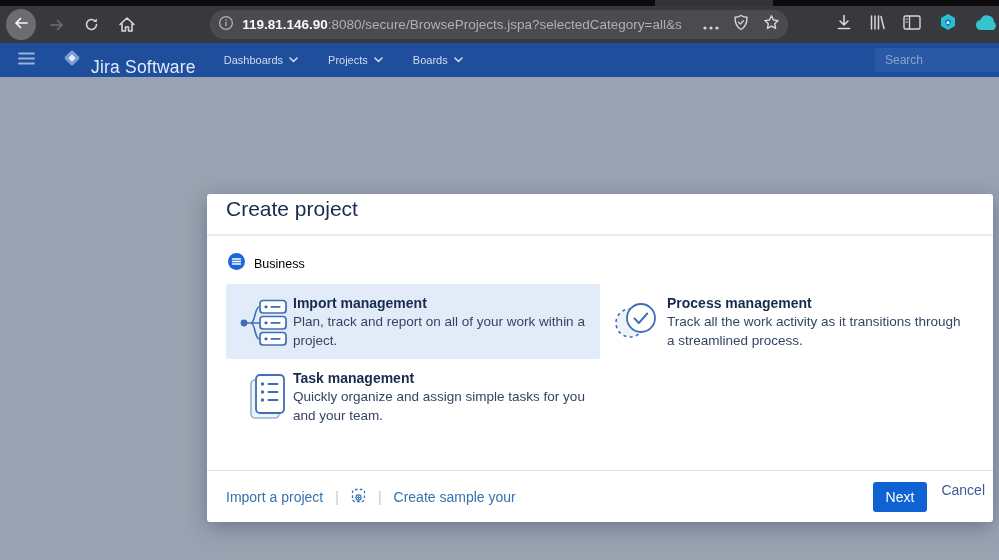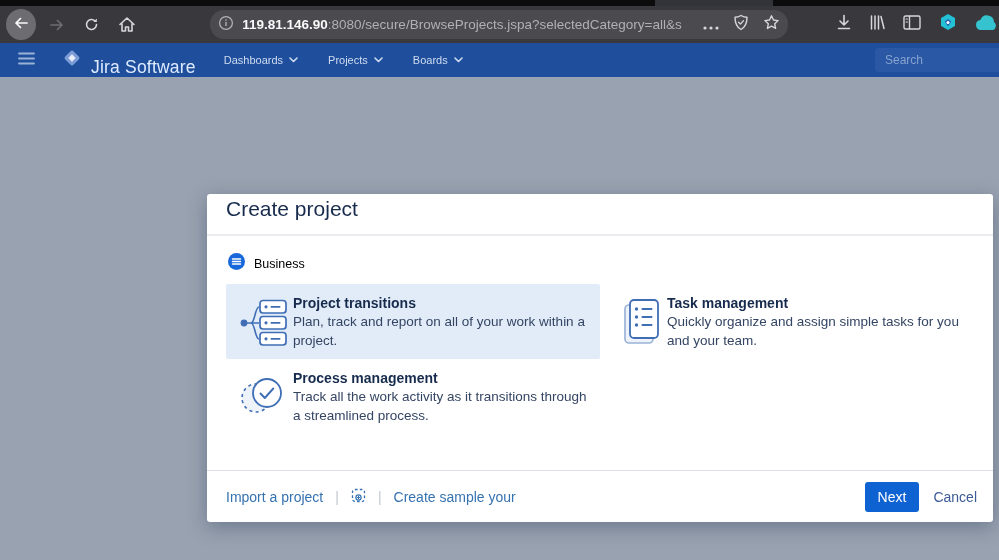--- a/index.html
+++ b/index.html
@@ -37,25 +37,25 @@
   .modal-body { flex:1; padding:15px 18px 0 19px; }
   .cat-row { display:flex; align-items:center; gap:9px; margin:2px 0 10px 2px; }
   .cat-label { font-size:12.5px; color:#000000; }
   .options { display:grid; grid-template-columns:374px 374px; grid-auto-rows:75px; }
   .option { display:flex; align-items:flex-start; padding:11px 10px 0 13px; cursor:pointer; border-radius:2px; }
   .option.selected { background:#e2ecf9; }
   .opt-icon { width:50px; flex:0 0 50px; margin-top:2px; }
   .opt-text { margin-left:4px; }
   .opt-title { font-size:14px; font-weight:bold; color:#172b4d; margin-bottom:2px; }
   .opt-desc { font-size:13.5px; color:#344563; line-height:1.4; max-width:300px; }
-  .modal-footer { border-top:1px solid #dfe1e6; height:52px; display:flex; align-items:center; padding:0 16px 0 19px; }
+  .modal-footer { border-top:1px solid #dfe1e6; height:52px; display:flex; align-items:center; padding:0 8px 0 19px; }
   .foot-links { display:flex; align-items:center; gap:12px; font-size:14px; }
   .foot-link { color:#3572b0; cursor:pointer; text-decoration:none; display:flex; align-items:center; gap:6px; }
   .foot-sep { color:#c1c7d0; }
-  .foot-actions { margin-left:auto; display:flex; align-items:center; gap:14px; }
+  .foot-actions { margin-left:auto; display:flex; gap:14px; }
   .btn-primary { background:#0f62d2; color:#fff; border:none; border-radius:3px; font-size:14px; padding:7px 13px; cursor:pointer; font-family:"Liberation Sans",sans-serif; }
   .link-cancel { color:#3c5a96; font-size:14px; cursor:pointer; }
 </style>
 </head>
 <body>
 
 <div class="tabstrip">
   <div class="tab-hl"></div>
 </div>
 
@@ -202,22 +202,36 @@
                 <circle cx="27" cy="9.8" r="1.6"></circle>
                   <rect x="31.5" y="9" width="10" height="1.7" rx=".8"></rect>
                 <circle cx="27" cy="25.8" r="1.6"></circle>
                   <rect x="31.5" y="25" width="10" height="1.7" rx=".8"></rect>
                 <circle cx="27" cy="41.8" r="1.6"></circle>
                   <rect x="31.5" y="41" width="10" height="1.7" rx=".8"></rect>
               </g>
             </svg>
           </span>
           <span class="opt-text">
-            <div class="opt-title">Project transitions</div>
+            <div class="opt-title">Import management</div>
             <div class="opt-desc">Plan, track and report on all of your work within a project.</div>
+          </span>
+        </div>
+
+        <div class="option">
+          <span class="opt-icon">
+            <svg width="50" height="48" viewBox="0 0 50 48">
+              <circle cx="17" cy="26" r="14" stroke="#3f6eb5" stroke-width="1.6" fill="#eef3fa" stroke-dasharray="3 3.4"></circle>
+              <circle cx="28" cy="21" r="14" stroke="#3f6eb5" stroke-width="1.8" fill="#fff"></circle>
+              <path d="M21.5 21.5l4.3 4.5 8.5-9.5" stroke="#3f6eb5" stroke-width="1.9" fill="none" stroke-linecap="round" stroke-linejoin="round"></path>
+            </svg>
+          </span>
+          <span class="opt-text">
+            <div class="opt-title">Process management</div>
+            <div class="opt-desc">Track all the work activity as it transitions through a streamlined process.</div>
           </span>
         </div>
 
         <div class="option">
           <span class="opt-icon" style="padding-left:8px">
             <svg width="46" height="52" viewBox="0 0 46 52">
               <rect x="4" y="8" width="28" height="38" rx="4" stroke="#9bb4d8" stroke-width="1.7" fill="#eef3fa"></rect>
               <rect x="9" y="3" width="28" height="38" rx="4" stroke="#3f6eb5" stroke-width="1.8" fill="#fff"></rect>
               <g fill="#3f6eb5">
                 <circle cx="15.5" cy="12" r="1.7"></circle>
@@ -225,34 +239,20 @@
                 <circle cx="15.5" cy="20" r="1.7"></circle>
                   <rect x="20.5" y="19.1" width="11" height="1.8" rx=".9"></rect>
                 <circle cx="15.5" cy="28" r="1.7"></circle>
                   <rect x="20.5" y="27.1" width="11" height="1.8" rx=".9"></rect>
               </g>
             </svg>
           </span>
           <span class="opt-text">
             <div class="opt-title">Task management</div>
             <div class="opt-desc">Quickly organize and assign simple tasks for you and your team.</div>
-          </span>
-        </div>
-
-        <div class="option">
-          <span class="opt-icon">
-            <svg width="50" height="48" viewBox="0 0 50 48">
-              <circle cx="17" cy="26" r="14" stroke="#3f6eb5" stroke-width="1.6" fill="#eef3fa" stroke-dasharray="3 3.4"></circle>
-              <circle cx="28" cy="21" r="14" stroke="#3f6eb5" stroke-width="1.8" fill="#fff"></circle>
-              <path d="M21.5 21.5l4.3 4.5 8.5-9.5" stroke="#3f6eb5" stroke-width="1.9" fill="none" stroke-linecap="round" stroke-linejoin="round"></path>
-            </svg>
-          </span>
-          <span class="opt-text">
-            <div class="opt-title">Process management</div>
-            <div class="opt-desc">Track all the work activity as it transitions through a streamlined process.</div>
           </span>
         </div>
 
       </div>
     </div>
 
     <div class="modal-footer">
       <div class="foot-links">
         <a class="foot-link">
             <span>Import a project</span>

